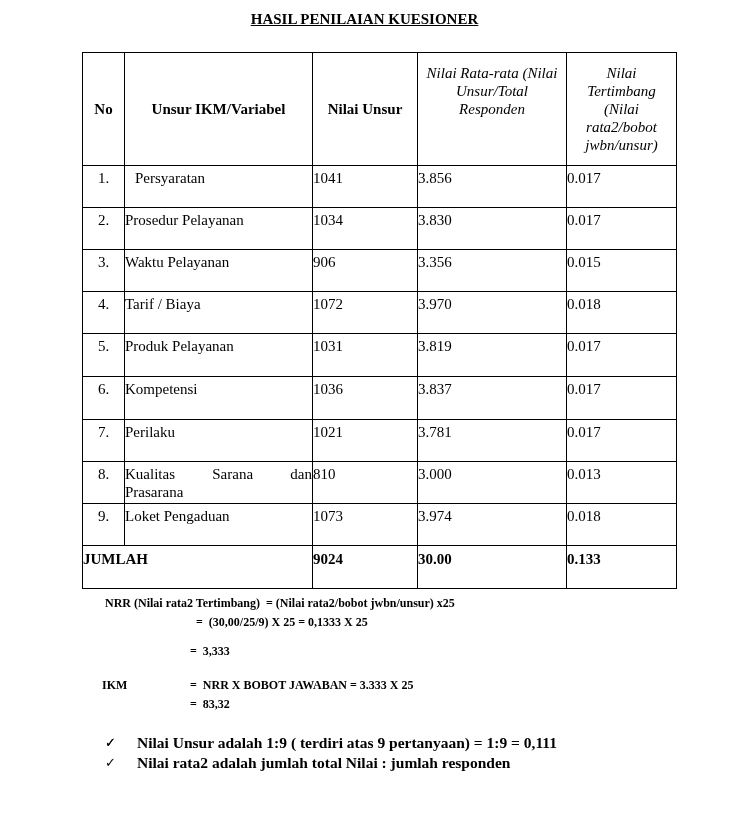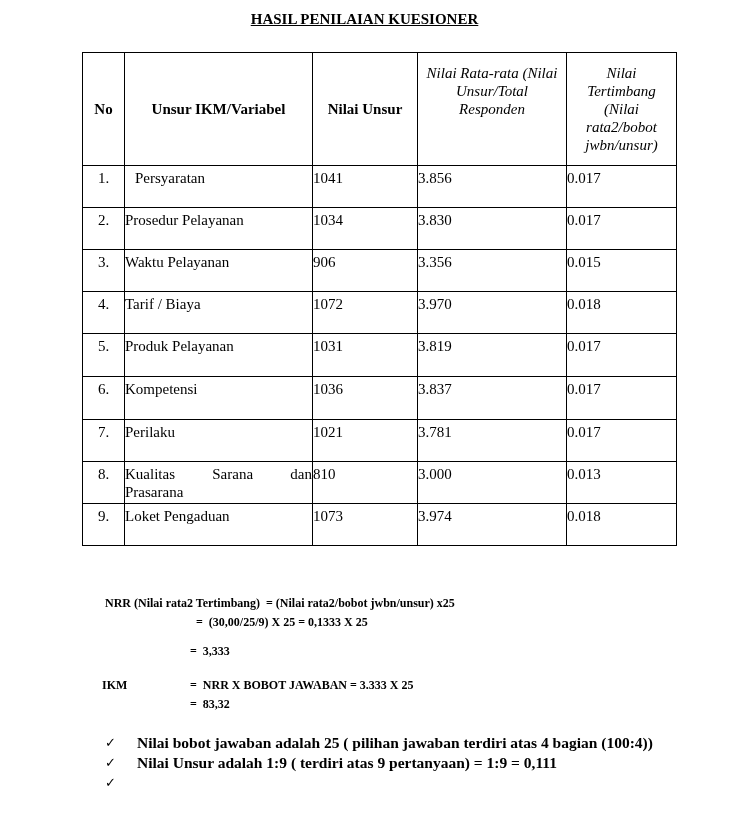--- a/index.html
+++ b/index.html
@@ -210,34 +210,40 @@
       <td class="num">3.000</td>
       <td class="num">0.013</td>
     </tr>
     <tr style="height:39px">
       <td class="no">9.</td>
       <td class="name">Loket Pengaduan</td>
       <td class="num">1073</td>
       <td class="num">3.974</td>
       <td class="num">0.018</td>
     </tr>
+    <tr class="total" style="height:42px">
+      <td class="num" colspan="2">JUMLAH</td>
+      <td class="num">9024</td>
+      <td class="num">30.00</td>
+      <td class="num">0.133</td>
+    </tr>
   </tbody>
 </table>
 
 <div class="calc" style="left:105px; top:593px;">NRR (Nilai rata2 Tertimbang)  = (Nilai rata2/bobot jwbn/unsur) x25</div>
 <div class="calc" style="left:196px; top:612px;">=  (30,00/25/9) X 25 = 0,1333 X 25</div>
 <div class="calc" style="left:190px; top:632px;margin-top:9px;">=  3,333</div>
 
 <div class="calc" style="left:102px; top:675px;">IKM</div>
 <div class="calc" style="left:190px; top:675px;">=  NRR X BOBOT JAWABAN = 3.333 X 25</div>
 <div class="calc" style="left:190px; top:694px;">=  83,32</div>
 
 <div class="notes">
   <div class="note-item wrap">
-    <span class="check">✓</span><span>Nilai bobot jawaban adalah 25 ( pilihan jawaban terdiri atas 4 bagian (100:4))</span>
+    <span class="check">✓</span>
   </div>
   <div class="note-item">
     <span class="check">✓</span><span>Nilai Unsur adalah 1:9 ( terdiri atas 9 pertanyaan) = 1:9 = 0,111</span>
   </div>
   <div class="note-item">
-    <span class="check">✓</span>
+    <span class="check">✓</span><span>Nilai rata2 adalah jumlah total Nilai : jumlah responden</span>
   </div>
 </div>
 
 </body></html>

